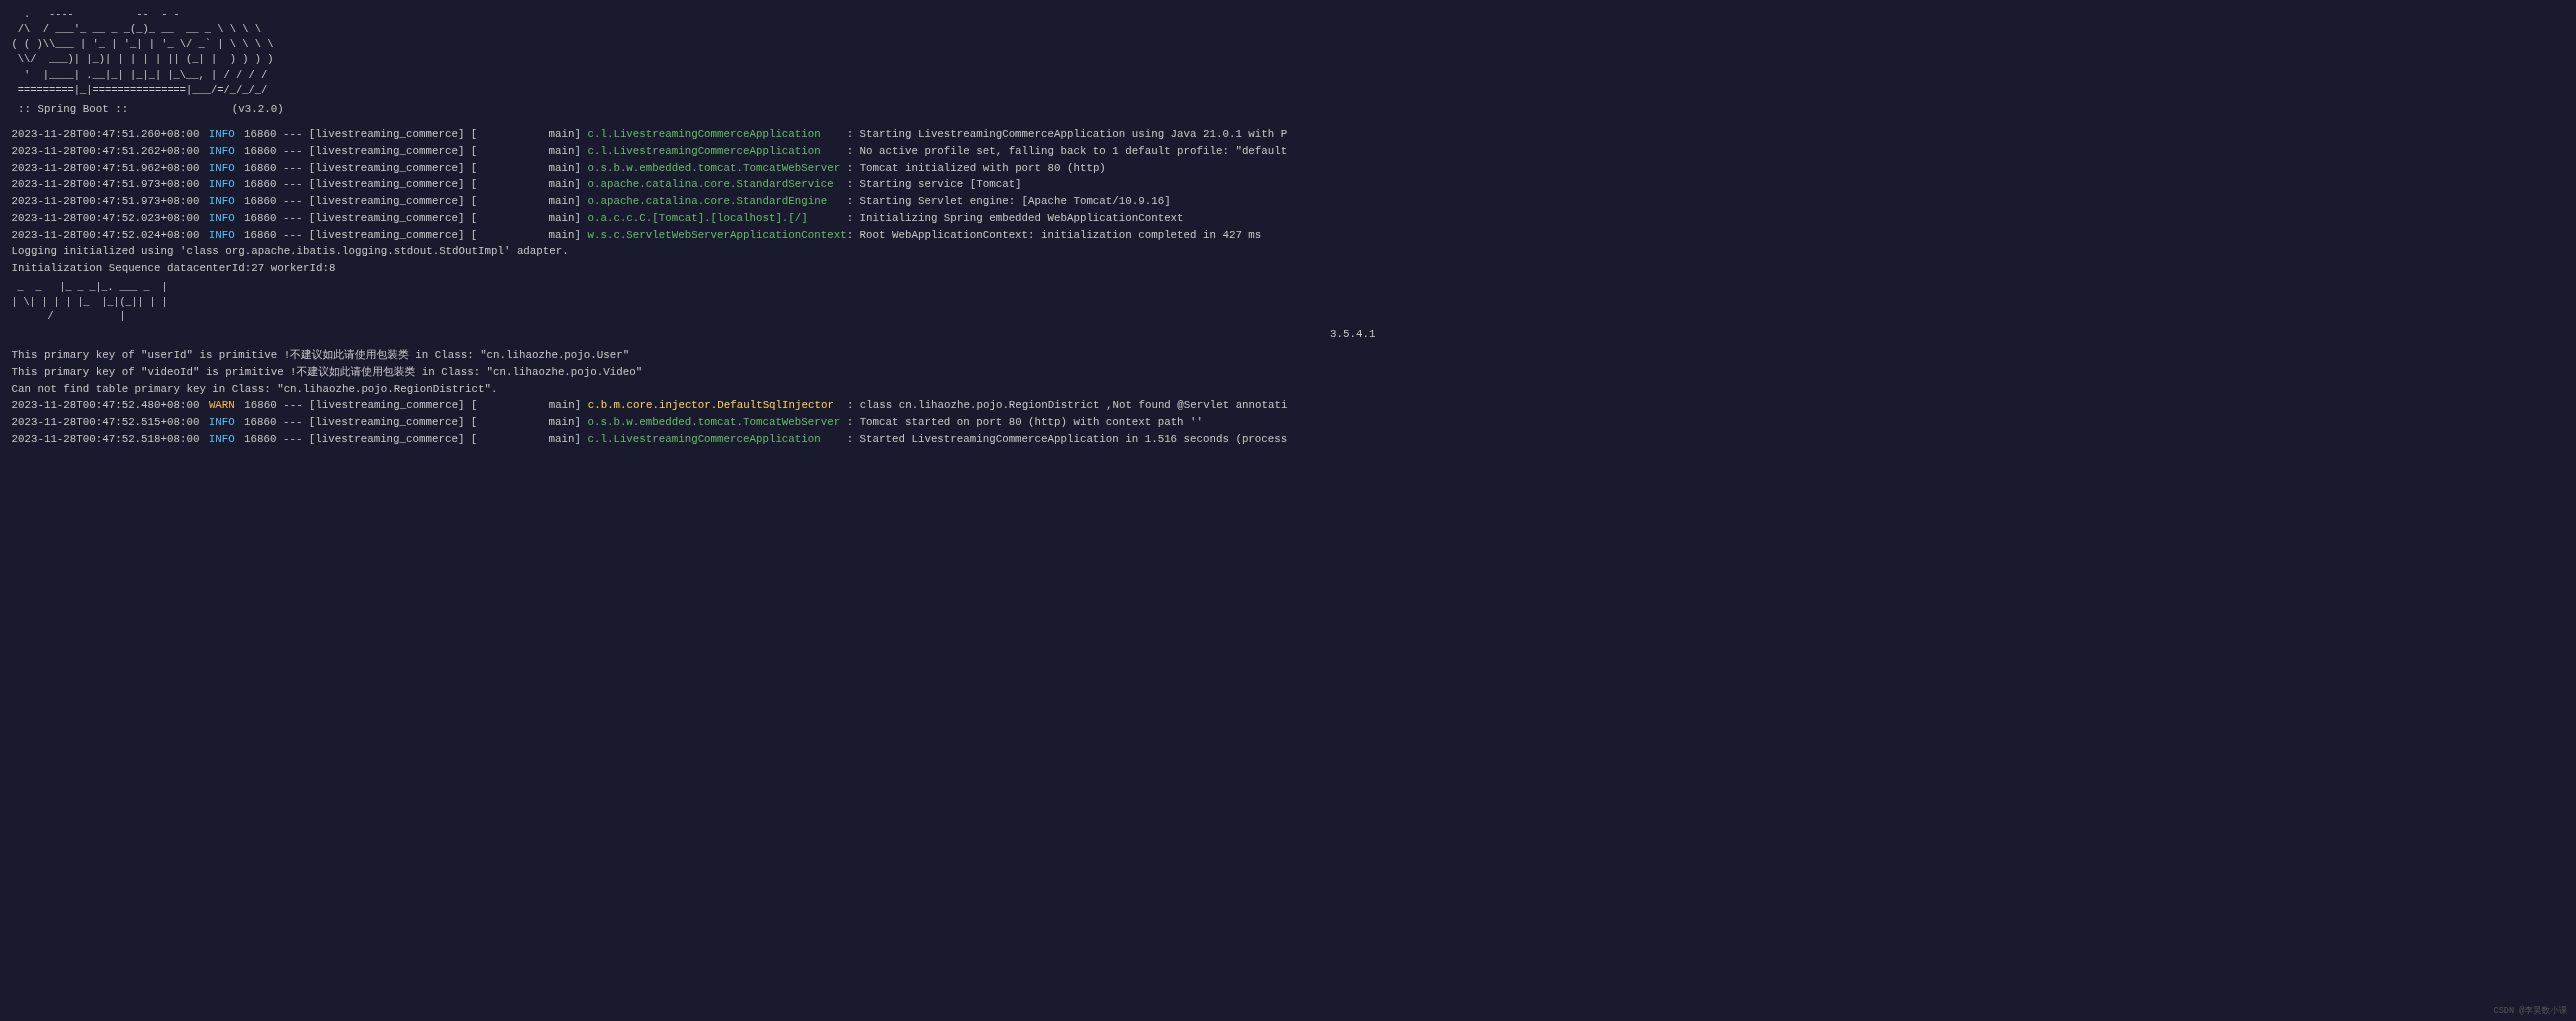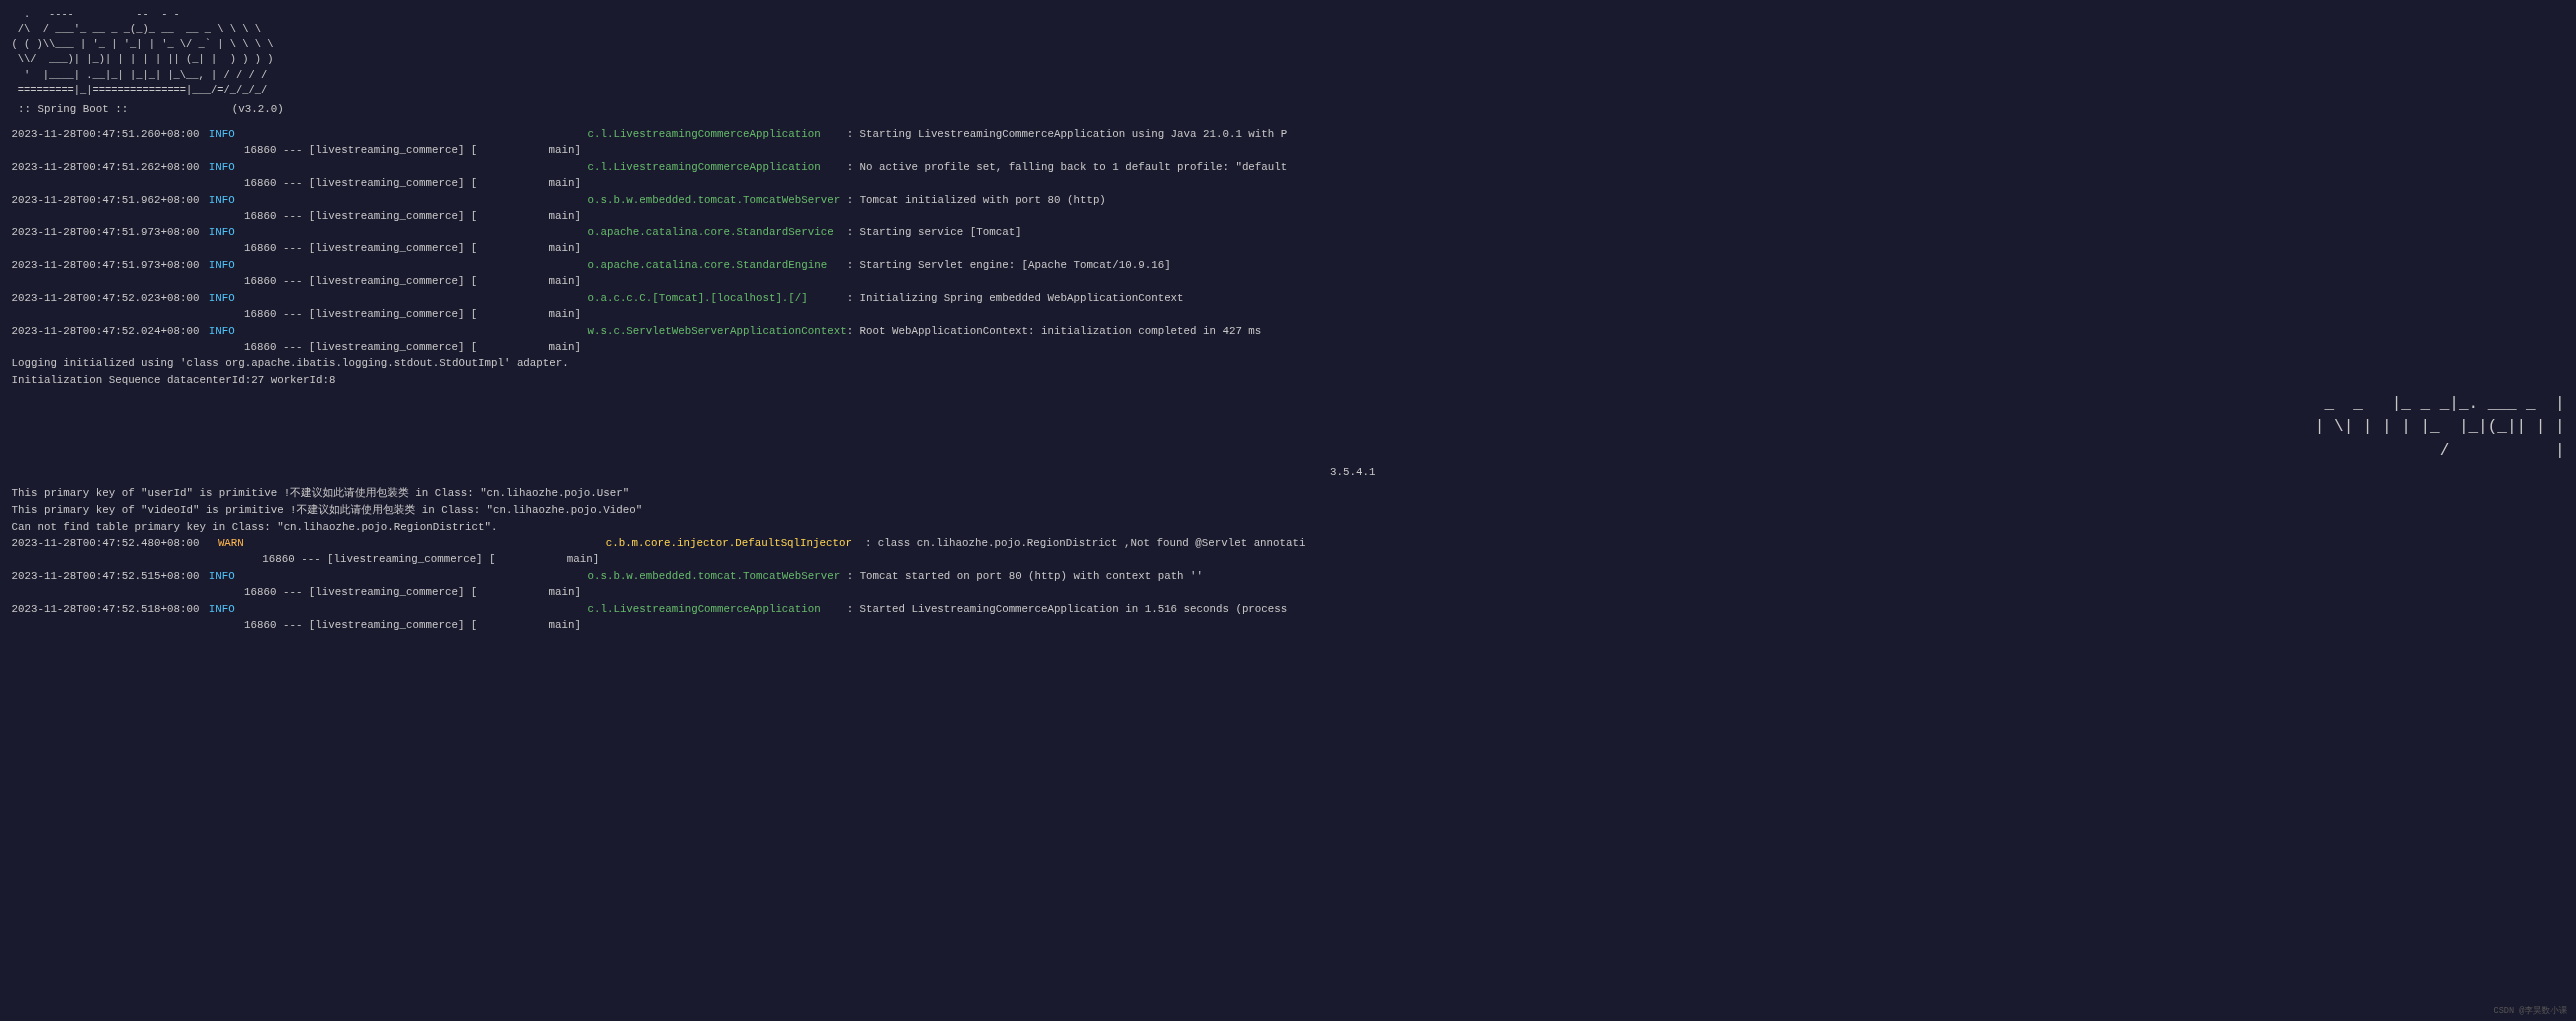--- a/index.html
+++ b/index.html
@@ -52,27 +52,26 @@
 
     .log-level-info {
       color: #4fc3f7;
       flex-shrink: 0;
       margin: 0 2.9px;
     }
 
     .log-level-warn {
       color: #ffb74d;
       flex-shrink: 0;
-      margin: 0 12px;
+      margin: 0 3px;
     }
 
     .log-pid {
       color: #c8c8c8;
       flex-shrink: 0;
-      margin-top: 16px;
     }
 
     .log-logger-green {
       color: #66bb6a;
       flex-shrink: 0;
     }
 
     .log-logger-yellow {
       color: #ffd54f;
       flex-shrink: 0;
@@ -84,25 +83,24 @@
     }
 
     .plain-line {
       color: #c8c8c8;
       white-space: pre-wrap;
       word-break: break-all;
     }
 
     .mybatis-ascii {
       color: #c8c8c8;
-      font-size: 16px;
+      font-size: 10px;
       line-height: 1.45;
       white-space: pre;
       margin: 4.3px 0 1.4px 0;
-      text-align: right;
     }
 
     .mybatis-version {
       color: #c8c8c8;
       white-space: pre;
       text-align: center;
       margin-bottom: 4.3px;
     }
 
     .watermark {

